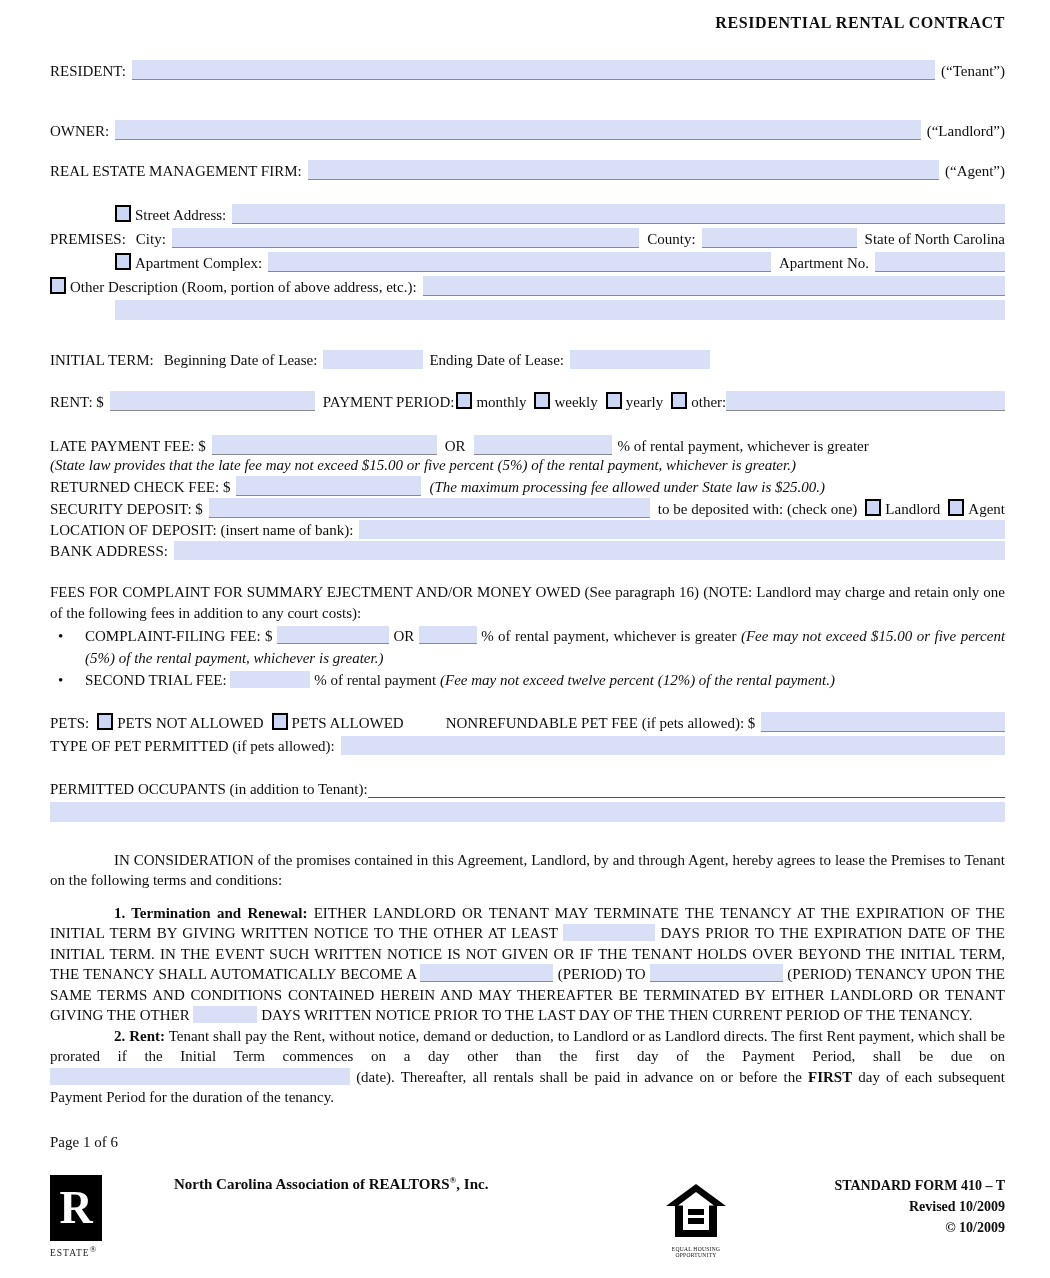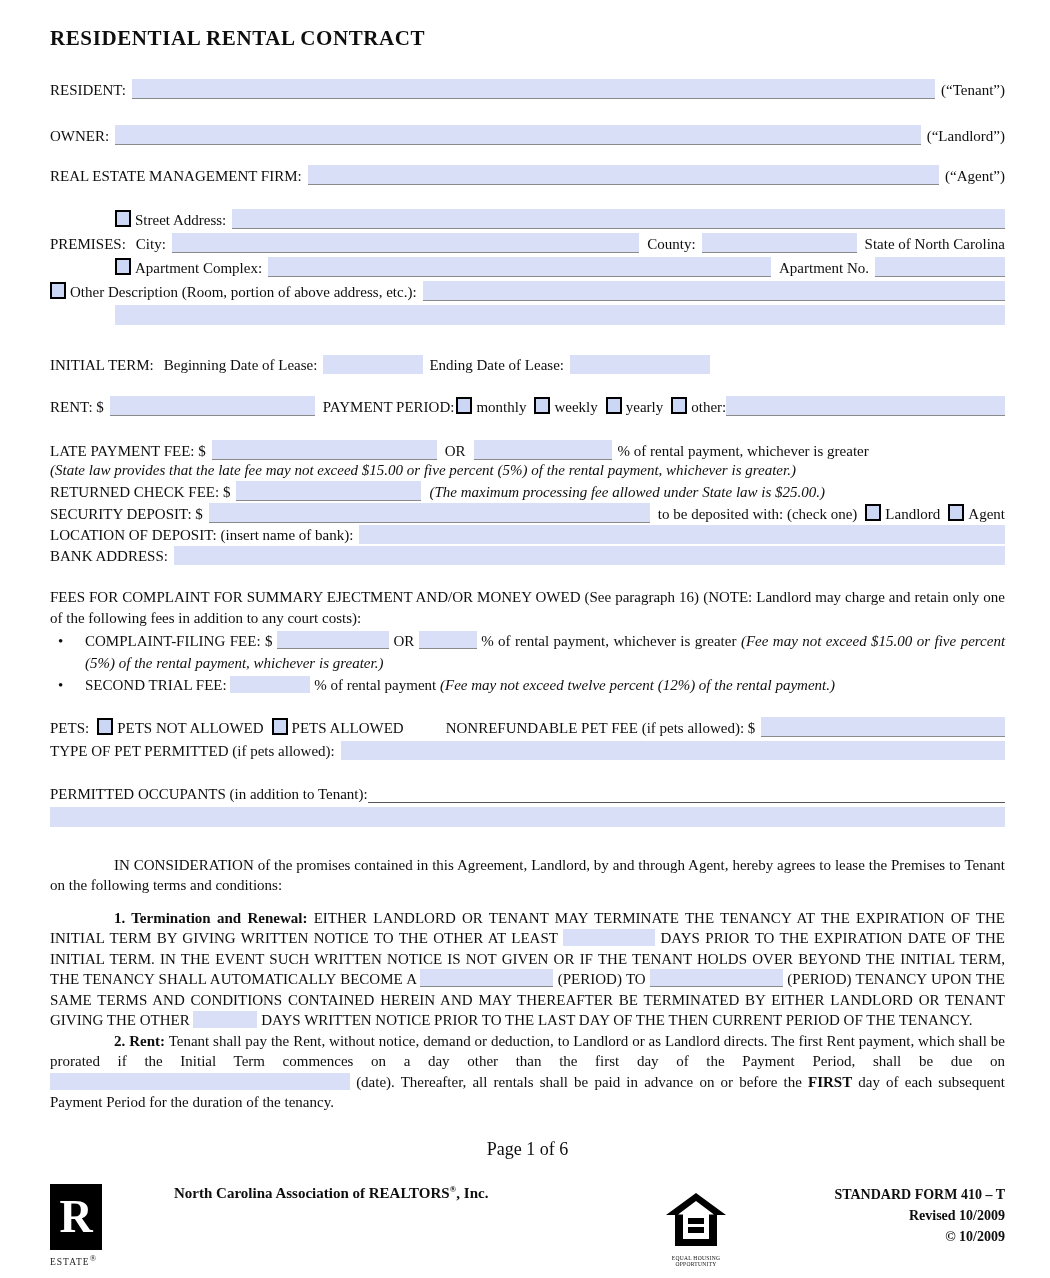--- a/index.html
+++ b/index.html
@@ -1,39 +1,39 @@
 <!DOCTYPE html>
 <html><head>
 <meta charset="utf-8">
 <style>
   html,body{margin:0;padding:0;}
   body{
     width:1050px;height:1278px;overflow:hidden;background:#ffffff;
     font-family:"Liberation Serif", serif;font-size:15px;color:#0e0e0e;
   }
   .page{padding:14px 45px 0 50px;}
-  .title{text-align:left;font-weight:bold;font-size:21px;letter-spacing:.6px;margin:12px 0 28px 0;}
+  .title{text-align:right;font-weight:bold;font-size:16px;letter-spacing:.6px;margin:0 0 28px 0;}
   .row{display:flex;align-items:flex-end;margin-bottom:4px;}
   .lbl{white-space:nowrap;}
   .f{background:#d9dff6;height:19px;display:inline-block;}
   .grow{flex:1 1 auto;}
   .ul{border-bottom:1.5px solid #8a8a8a;}
   .cb{width:12px;height:13px;border:2px solid #000;background:#ccd7f5;display:inline-block;flex:none;margin:0 4px 2px 8px;}
   .cb.first{margin-left:0;}
   .gap6{margin-left:6px;} .gap8{margin-left:8px;} .gap10{margin-left:10px;}
   .it{font-style:italic;}
   .sec{margin-bottom:0;}
   .fee-line{margin-bottom:2px;}
   .bullet{position:relative;padding-left:35px;text-align:justify;line-height:21.5px;margin-bottom:1px;}
   .bullet::before{content:"\2022";position:absolute;left:8px;top:0;}
   .iblank{display:inline-block;background:#d9dff6;height:17px;vertical-align:-3px;}
   .iblank.ul{border-bottom:1.5px solid #8a8a8a;}
   p.body{line-height:20.5px;text-align:justify;margin:0;}
   .indent{text-indent:64px;}
-  .pagenum{text-align:center;margin:26px 0 24px 0;font-size:18px;}
+  .pagenum{margin:26px 0 24px 0;font-size:15px;}
   .footer{display:flex;align-items:flex-start;}
   .r-logo-box{width:52px;height:66px;background:#000;display:flex;align-items:center;justify-content:center;}
   .r-logo-box span{color:#fff;font-size:46px;font-weight:bold;font-family:"Liberation Serif",serif;line-height:1;}
   .r-caption{font-size:9.5px;letter-spacing:1px;color:#222;margin-top:3px;}
   .assoc{margin-left:52px;flex:1;}
   .assoc .name{font-weight:bold;font-size:15px;}
   .initials{margin-top:24px;}
   .init-line{display:inline-block;width:55px;border-bottom:1.5px solid #333;height:14px;margin-left:12px;}
   .eh{width:78px;text-align:center;margin-right:42px;margin-top:8px;}
   .eh-caption{font-size:5.5px;line-height:6px;letter-spacing:.3px;margin-top:1px;}
@@ -41,21 +41,21 @@
   sup{font-size:9px;}
   b.h{white-space:nowrap;}
 </style>
 </head>
 <body>
 
 <div class="page">
 
   <div class="title">RESIDENTIAL RENTAL CONTRACT</div>
 
-  <div class="row" style="margin-bottom:26px;justify-content:center;">
+  <div class="row" style="margin-bottom:40px;justify-content:center;">
     <span class="lbl">RESIDENT:</span>
     <span class="f grow ul gap6"></span>
     <span class="lbl gap6">(“Tenant”)</span>
   </div>
 
   <div class="row" style="margin-bottom:20px;">
     <span class="lbl">OWNER:</span>
     <span class="f grow ul gap6"></span>
     <span class="lbl gap6">(“Landlord”)</span>
   </div>

